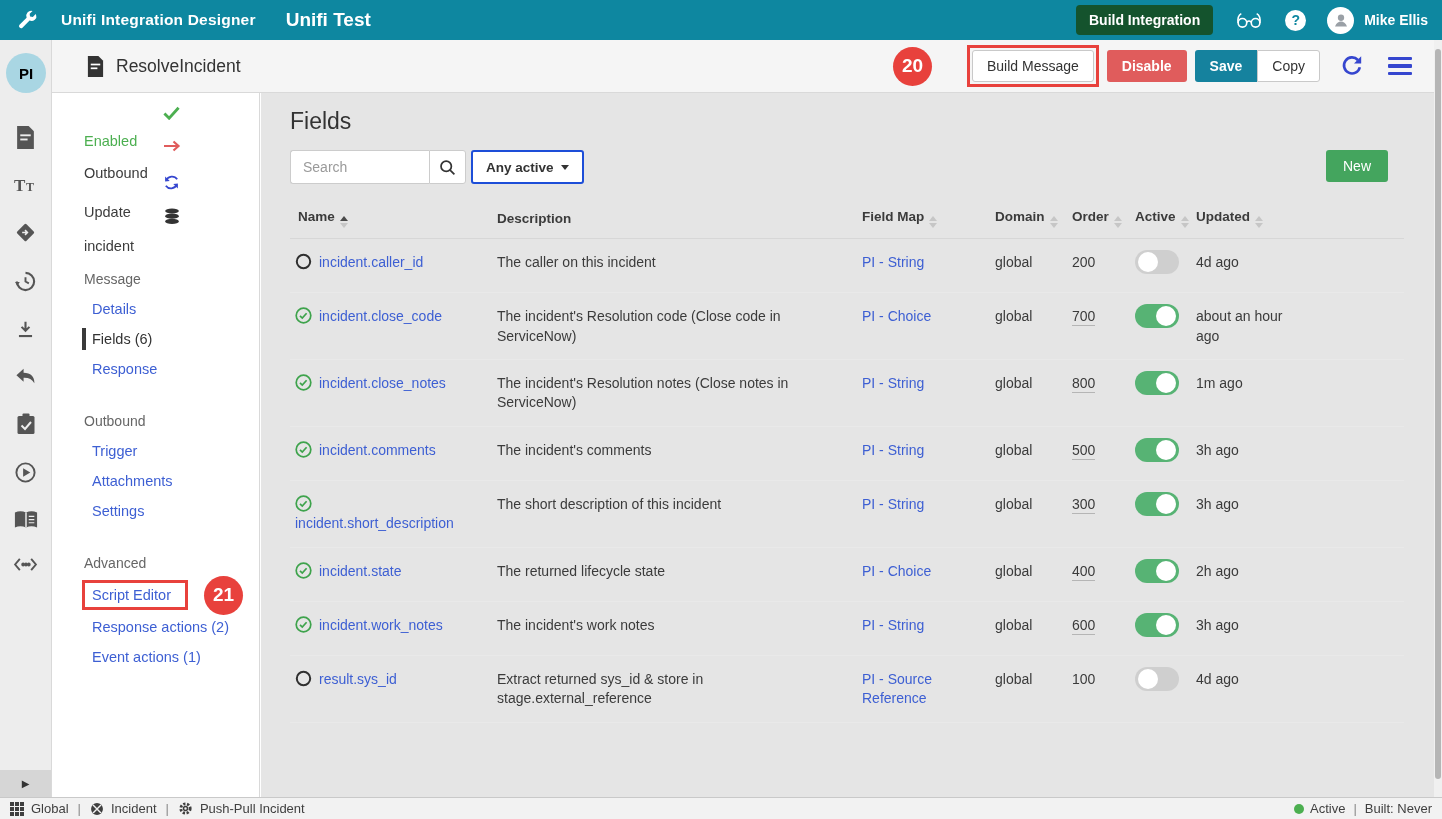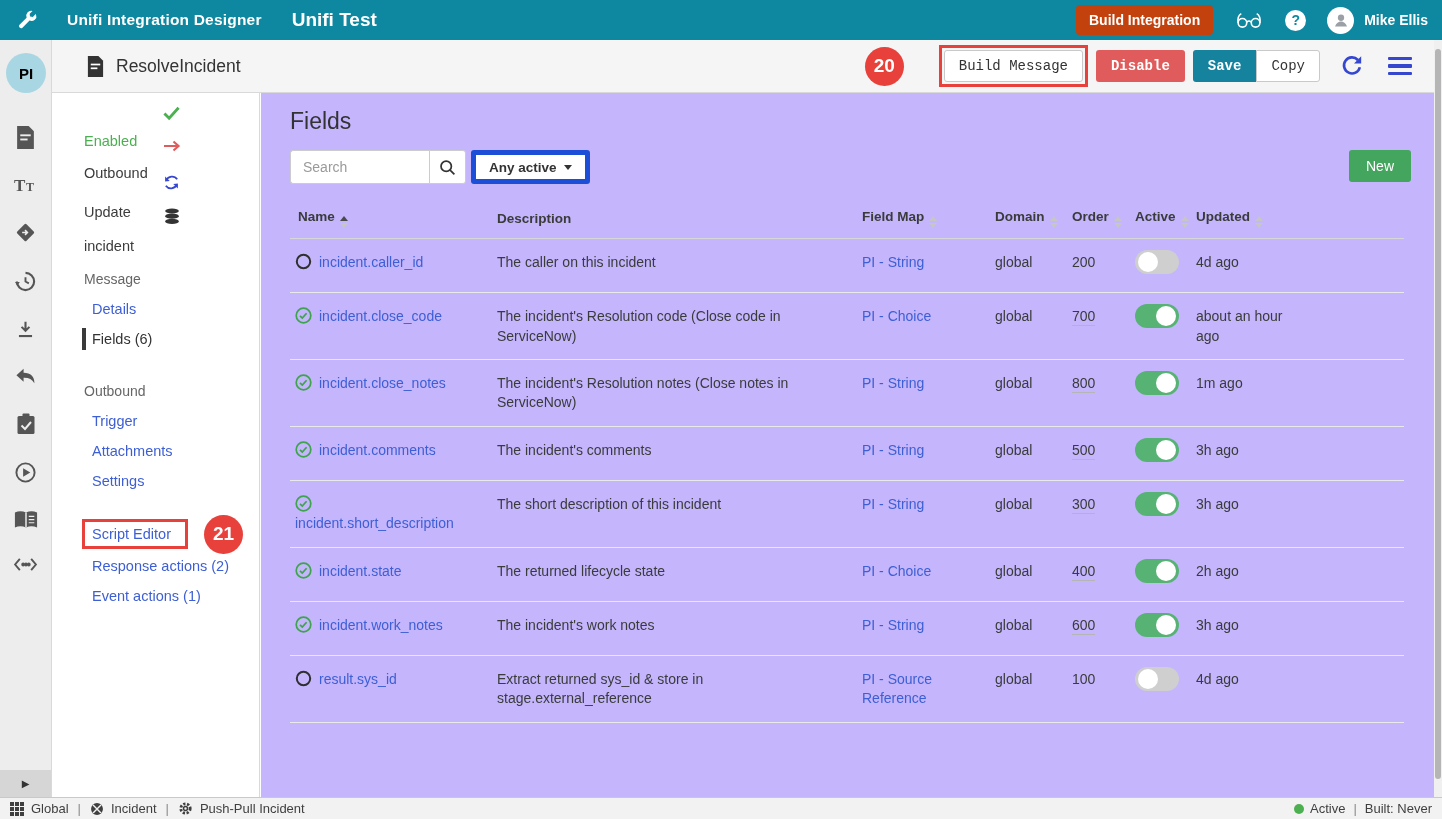--- a/index.html
+++ b/index.html
@@ -7,42 +7,42 @@
   body {
     position:relative; overflow:hidden; background:#fff;
     font-family:"Liberation Sans", sans-serif; color:#3b3b3b;
   }
   .icn { display:inline-flex; align-items:center; justify-content:center; line-height:0; }
 
   
   .navbar { position:absolute; left:0; top:0; width:1442px; height:40px;
     background:#0e87a0; display:flex; align-items:center; color:#fff; z-index:6; }
   .nav-wrench { margin-left:15px; }
-  .nav-title { font-size:15.5px; font-weight:700; margin-left:29px; letter-spacing:.2px;text-align:right; }
+  .nav-title { font-size:15.5px; font-weight:700; margin-left:23px; letter-spacing:.2px;text-align:right; }
   .nav-sub   { font-size:19px; font-weight:600; margin-left:30px; }
   .nav-right { margin-left:auto; display:flex; align-items:center; gap:21px; margin-right:14px; }
-  .btn-build-int { background:#c2410c; border:none; border-radius:4px; padding:7px 13px;
+  .btn-build-int { background:#14532d; border:none; border-radius:4px; padding:7px 13px;
     font-size:14px; font-weight:600; color:#fff; font-family:inherit; cursor:pointer; }
   .help-circle { width:21px; height:21px; background:#fff; border-radius:50%;
     color:#0e87a0; font-weight:700; font-size:14px; display:flex; align-items:center; justify-content:center; }
   .nav-avatar { width:27px; height:27px; background:#fff; border-radius:50%;
     display:flex; align-items:center; justify-content:center; margin-right:-11px; }
   .nav-user { font-size:14px; font-weight:600; }
 
   
   .subheader { position:absolute; left:52px; top:40px; width:1382px; height:53px;
     background:#f5f5f5; border-bottom:1px solid #d9d9d9; display:flex; align-items:center; z-index:5; }
   .page-title-wrap { display:flex; align-items:center; margin-left:34px; gap:11px; }
   .page-title { font-size:17.5px; color:#333; }
   .sub-right { margin-left:auto; display:flex; align-items:center; margin-right:22px; }
   .badge { width:39px; height:39px; border-radius:50%; background:#e8413c; color:#fff;
     font-size:19px; font-weight:700; display:flex; align-items:center; justify-content:center; flex:0 0 auto; }
   .ann-rect { border:3px solid #e8413c; padding:2px; display:inline-flex; margin-left:35px; }
   .btn { font-size:14px; padding:7px 14px; border-radius:3px; border:1px solid transparent;
-    display:inline-flex; align-items:center; font-family:Liberation Mono, monospace; cursor:pointer; white-space:nowrap; }
+    display:inline-flex; align-items:center; font-family:Liberation Sans, sans-serif; cursor:pointer; white-space:nowrap; }
   .btn-white { background:#fff; border-color:#c9c9c9; color:#333; }
   .btn-red   { background:#e05c5c; color:#fff; font-weight:600; margin-left:8px; }
   .btn-group { display:flex; margin-left:8px; }
   .btn-teal  { background:#15829e; color:#fff; font-weight:600; border-radius:3px 0 0 3px; }
   .btn-copy  { background:#fff; border:1px solid #c9c9c9; color:#333; border-radius:0 3px 3px 0; }
   .refresh-btn { margin-left:20px; background:none; border:none; cursor:pointer; }
   .hamburger { margin-left:24px; display:flex; flex-direction:column; gap:4px; cursor:pointer; }
   .hamburger i { display:block; width:24px; height:3.5px; background:#3546cf; border-radius:1px; }
 
   
@@ -69,29 +69,29 @@
     position:relative; cursor:pointer; white-space:nowrap; }
   .sub-item.active { color:#333; cursor:default; }
   .sub-item.active::before { content:""; position:absolute; left:-2px; top:4px; width:4px; height:22px; background:#3a3a3a; }
   .ann-rect-sm { border:3px solid #e8413c; padding:4px 14px 4px 7px; margin-left:-10px;
     display:inline-flex; align-items:center; }
   .sub-item .badge { margin-left:16px; position:relative; z-index:2; }
   .sub-item.tall { height:34px; }
 
   
   .content { position:absolute; left:261px; top:93px; width:1173px; height:704px;
-    background:#c4b5fd; padding:15px 23px 0 29px; z-index:2; }
+    background:#e5e5e5; padding:15px 46px 0 29px; z-index:2; }
   .main-title { font-size:23px; font-weight:400; color:#333; margin-bottom:15px; }
   .controls { display:flex; align-items:flex-end; position:relative; margin-bottom:15px; height:34px; }
   .search-input { width:139px; height:34px; border:1px solid #ccc; border-right:none;
     border-radius:3px 0 0 3px; padding:0 12px; font-size:14px; color:#333; outline:none; font-family:inherit; }
   .search-input::placeholder { color:#9a9a9a; }
   .search-btn { width:37px; height:34px; border:1px solid #ccc; background:#fff;
     border-radius:0 3px 3px 0; display:flex; align-items:center; justify-content:center; cursor:pointer; }
-  .filter-btn { margin-left:5px; height:34px; border:5px solid #1d4ed8; background:#fff; border-radius:3px;
+  .filter-btn { margin-left:5px; height:34px; border:2px solid #1d4ed8; background:#fff; border-radius:3px;
     padding:0 13px; font-size:13.5px; font-weight:700; color:#333; display:flex; align-items:center; gap:7px;
     font-family:inherit; cursor:pointer; }
   .caret-down { width:0; height:0; border-left:4px solid transparent; border-right:4px solid transparent;
     border-top:5px solid #333; }
   .new-btn { position:absolute; right:0; top:0; background:#44a55e; border:none; color:#fff;
     font-size:14px; font-weight:400; padding:8px 17px; border-radius:3px; font-family:inherit; cursor:pointer; }
 
   
   table.fields { width:1114px; border-collapse:collapse; font-size:14px; color:#3b3b3b; table-layout:fixed; }
   th { text-align:left; font-weight:700; font-size:13.5px; color:#3b3b3b; padding:10px;
@@ -310,34 +310,38 @@
       <span class="lbl">incident</span>
     </div>
     <div class="sec">
       <div class="sec-label">Message</div>
       <div class="sub-item">
         <span>Details</span>
       </div>
       <div class="sub-item active">
         <span>Fields (6)</span>
       </div>
+      <div class="sub-item">
+        <span>Response</span>
+      </div>
     </div>
     <div class="sec">
       <div class="sec-label">Outbound</div>
       <div class="sub-item">
         <span>Trigger</span>
       </div>
       <div class="sub-item">
         <span>Attachments</span>
       </div>
       <div class="sub-item">
         <span>Settings</span>
       </div>
     </div>
     <div class="sec">
+      <div class="sec-label">Advanced</div>
       <div class="sub-item tall">
         <span class="ann-rect-sm">
           <span>Script Editor</span>
         </span>
         <span class="badge">21</span>
       </div>
       <div class="sub-item">
         <span>Response actions (2)</span>
       </div>
       <div class="sub-item">

